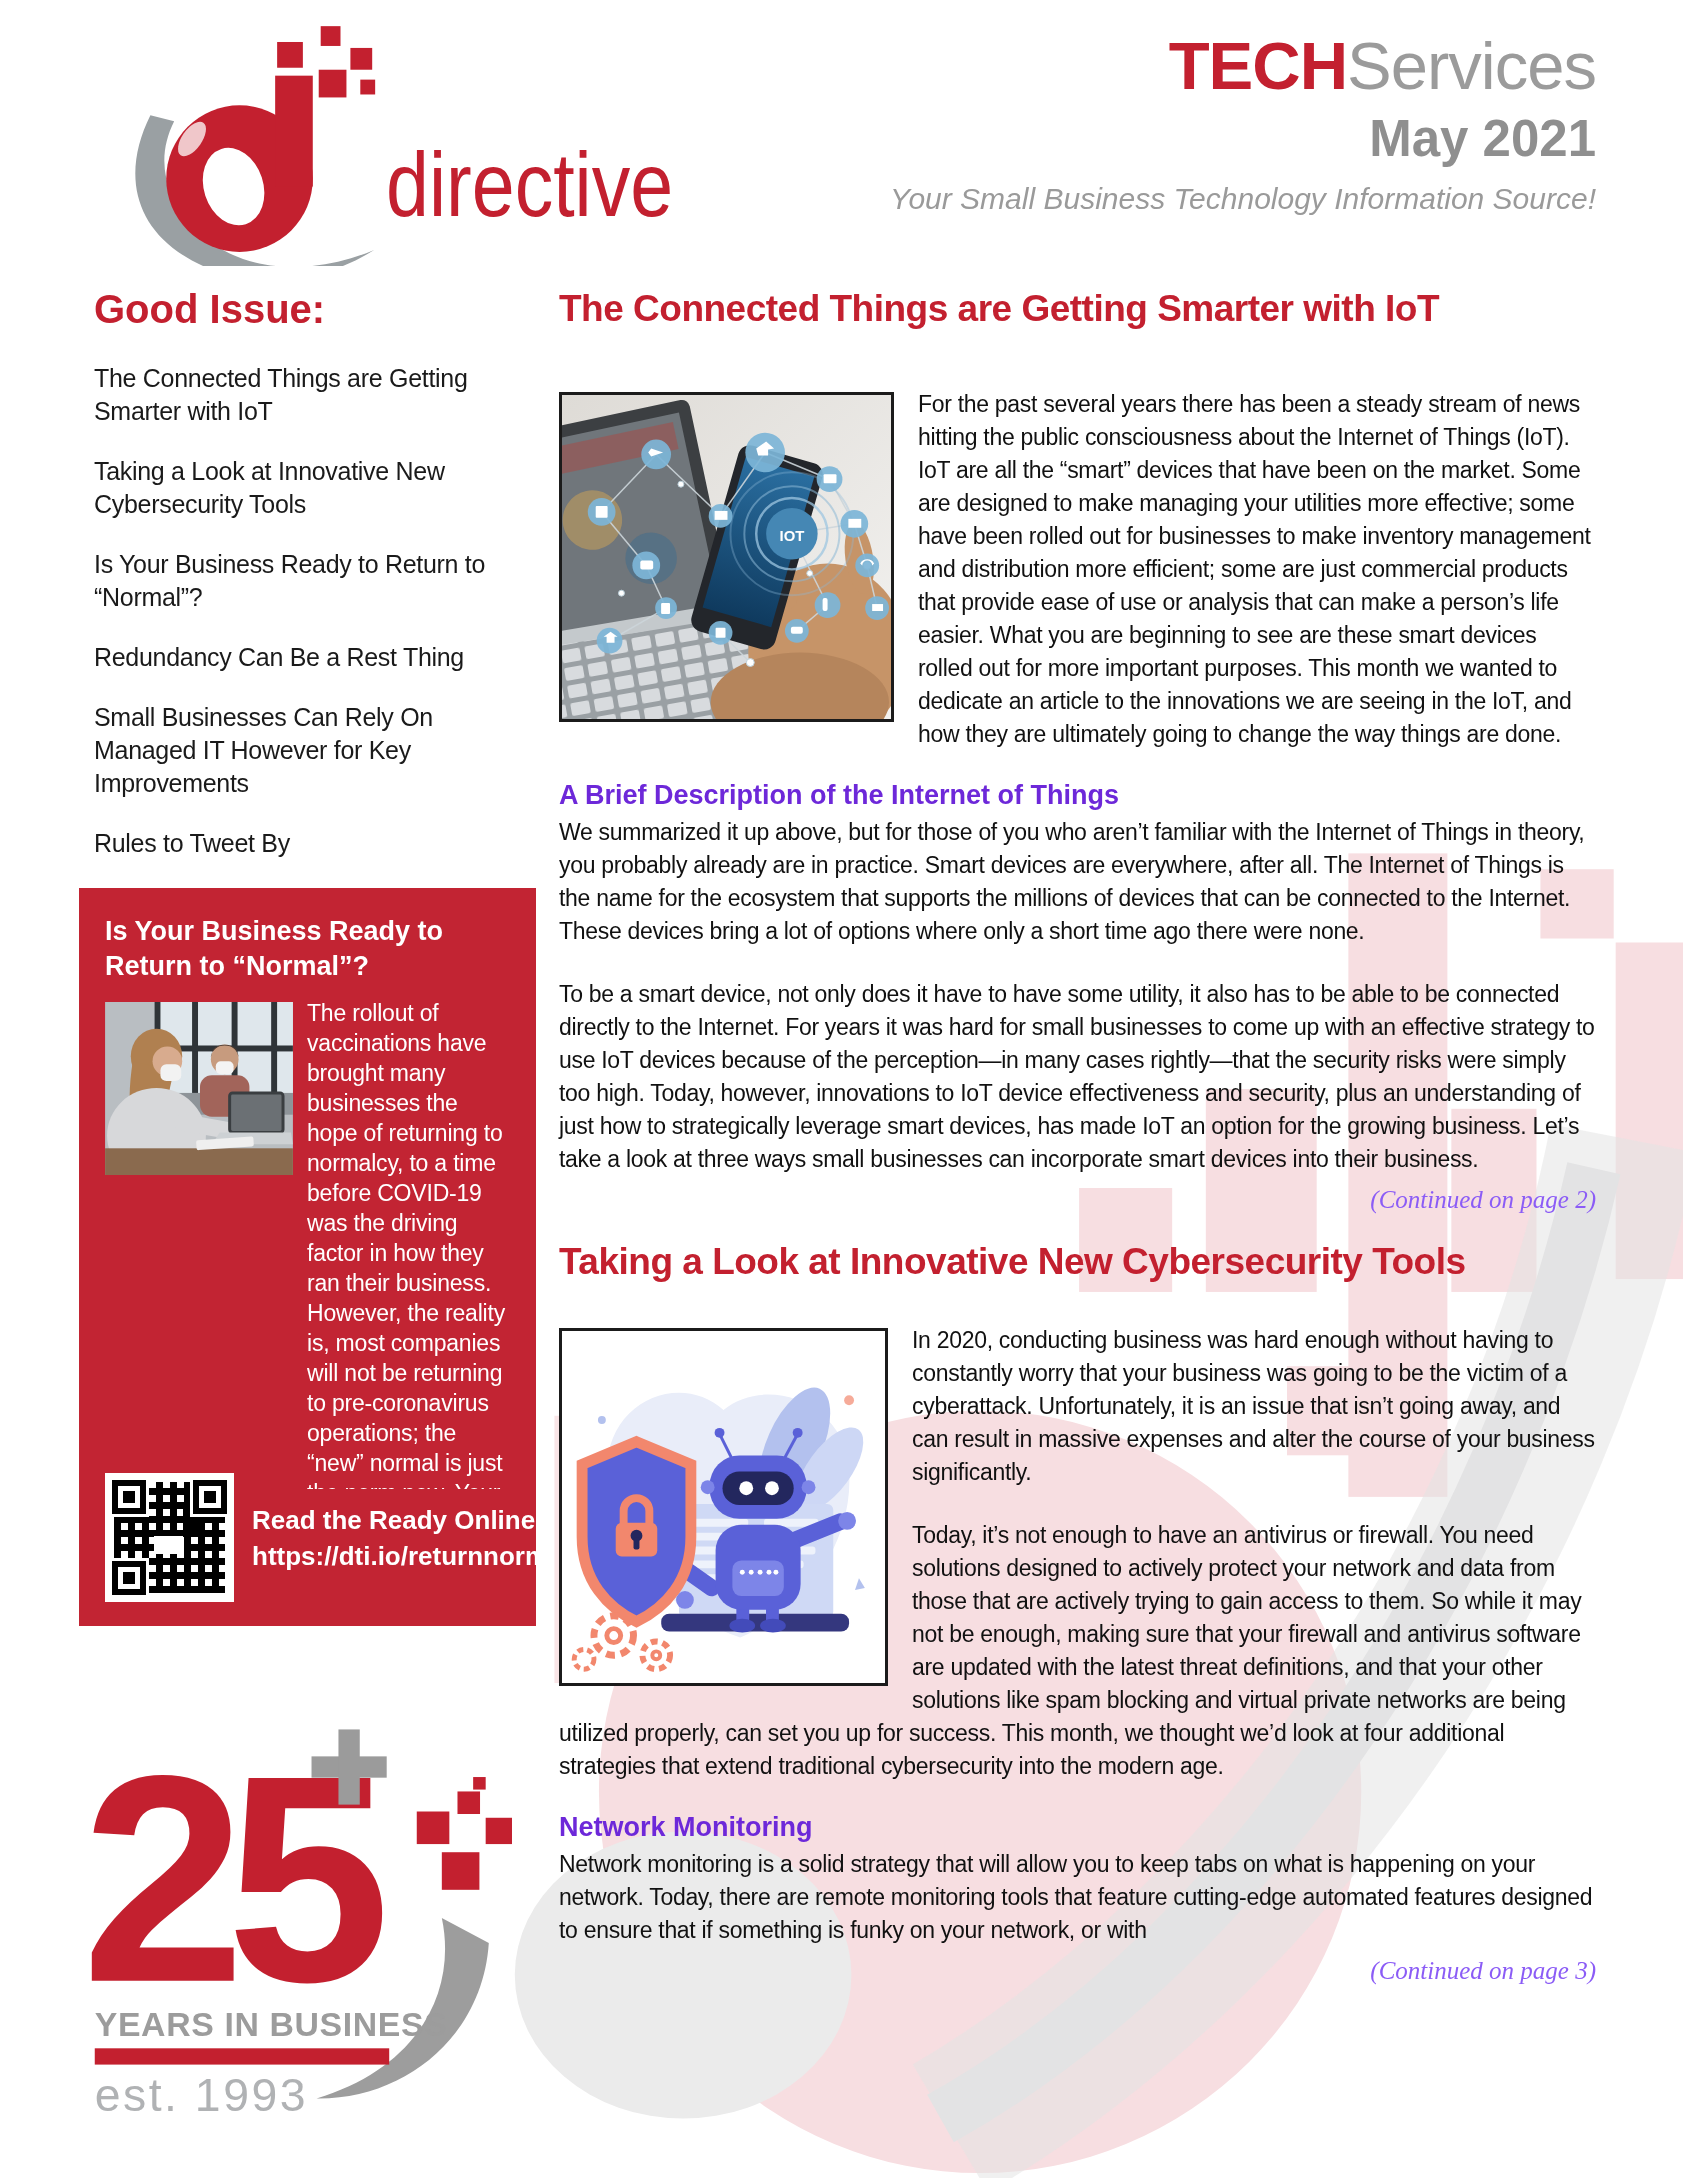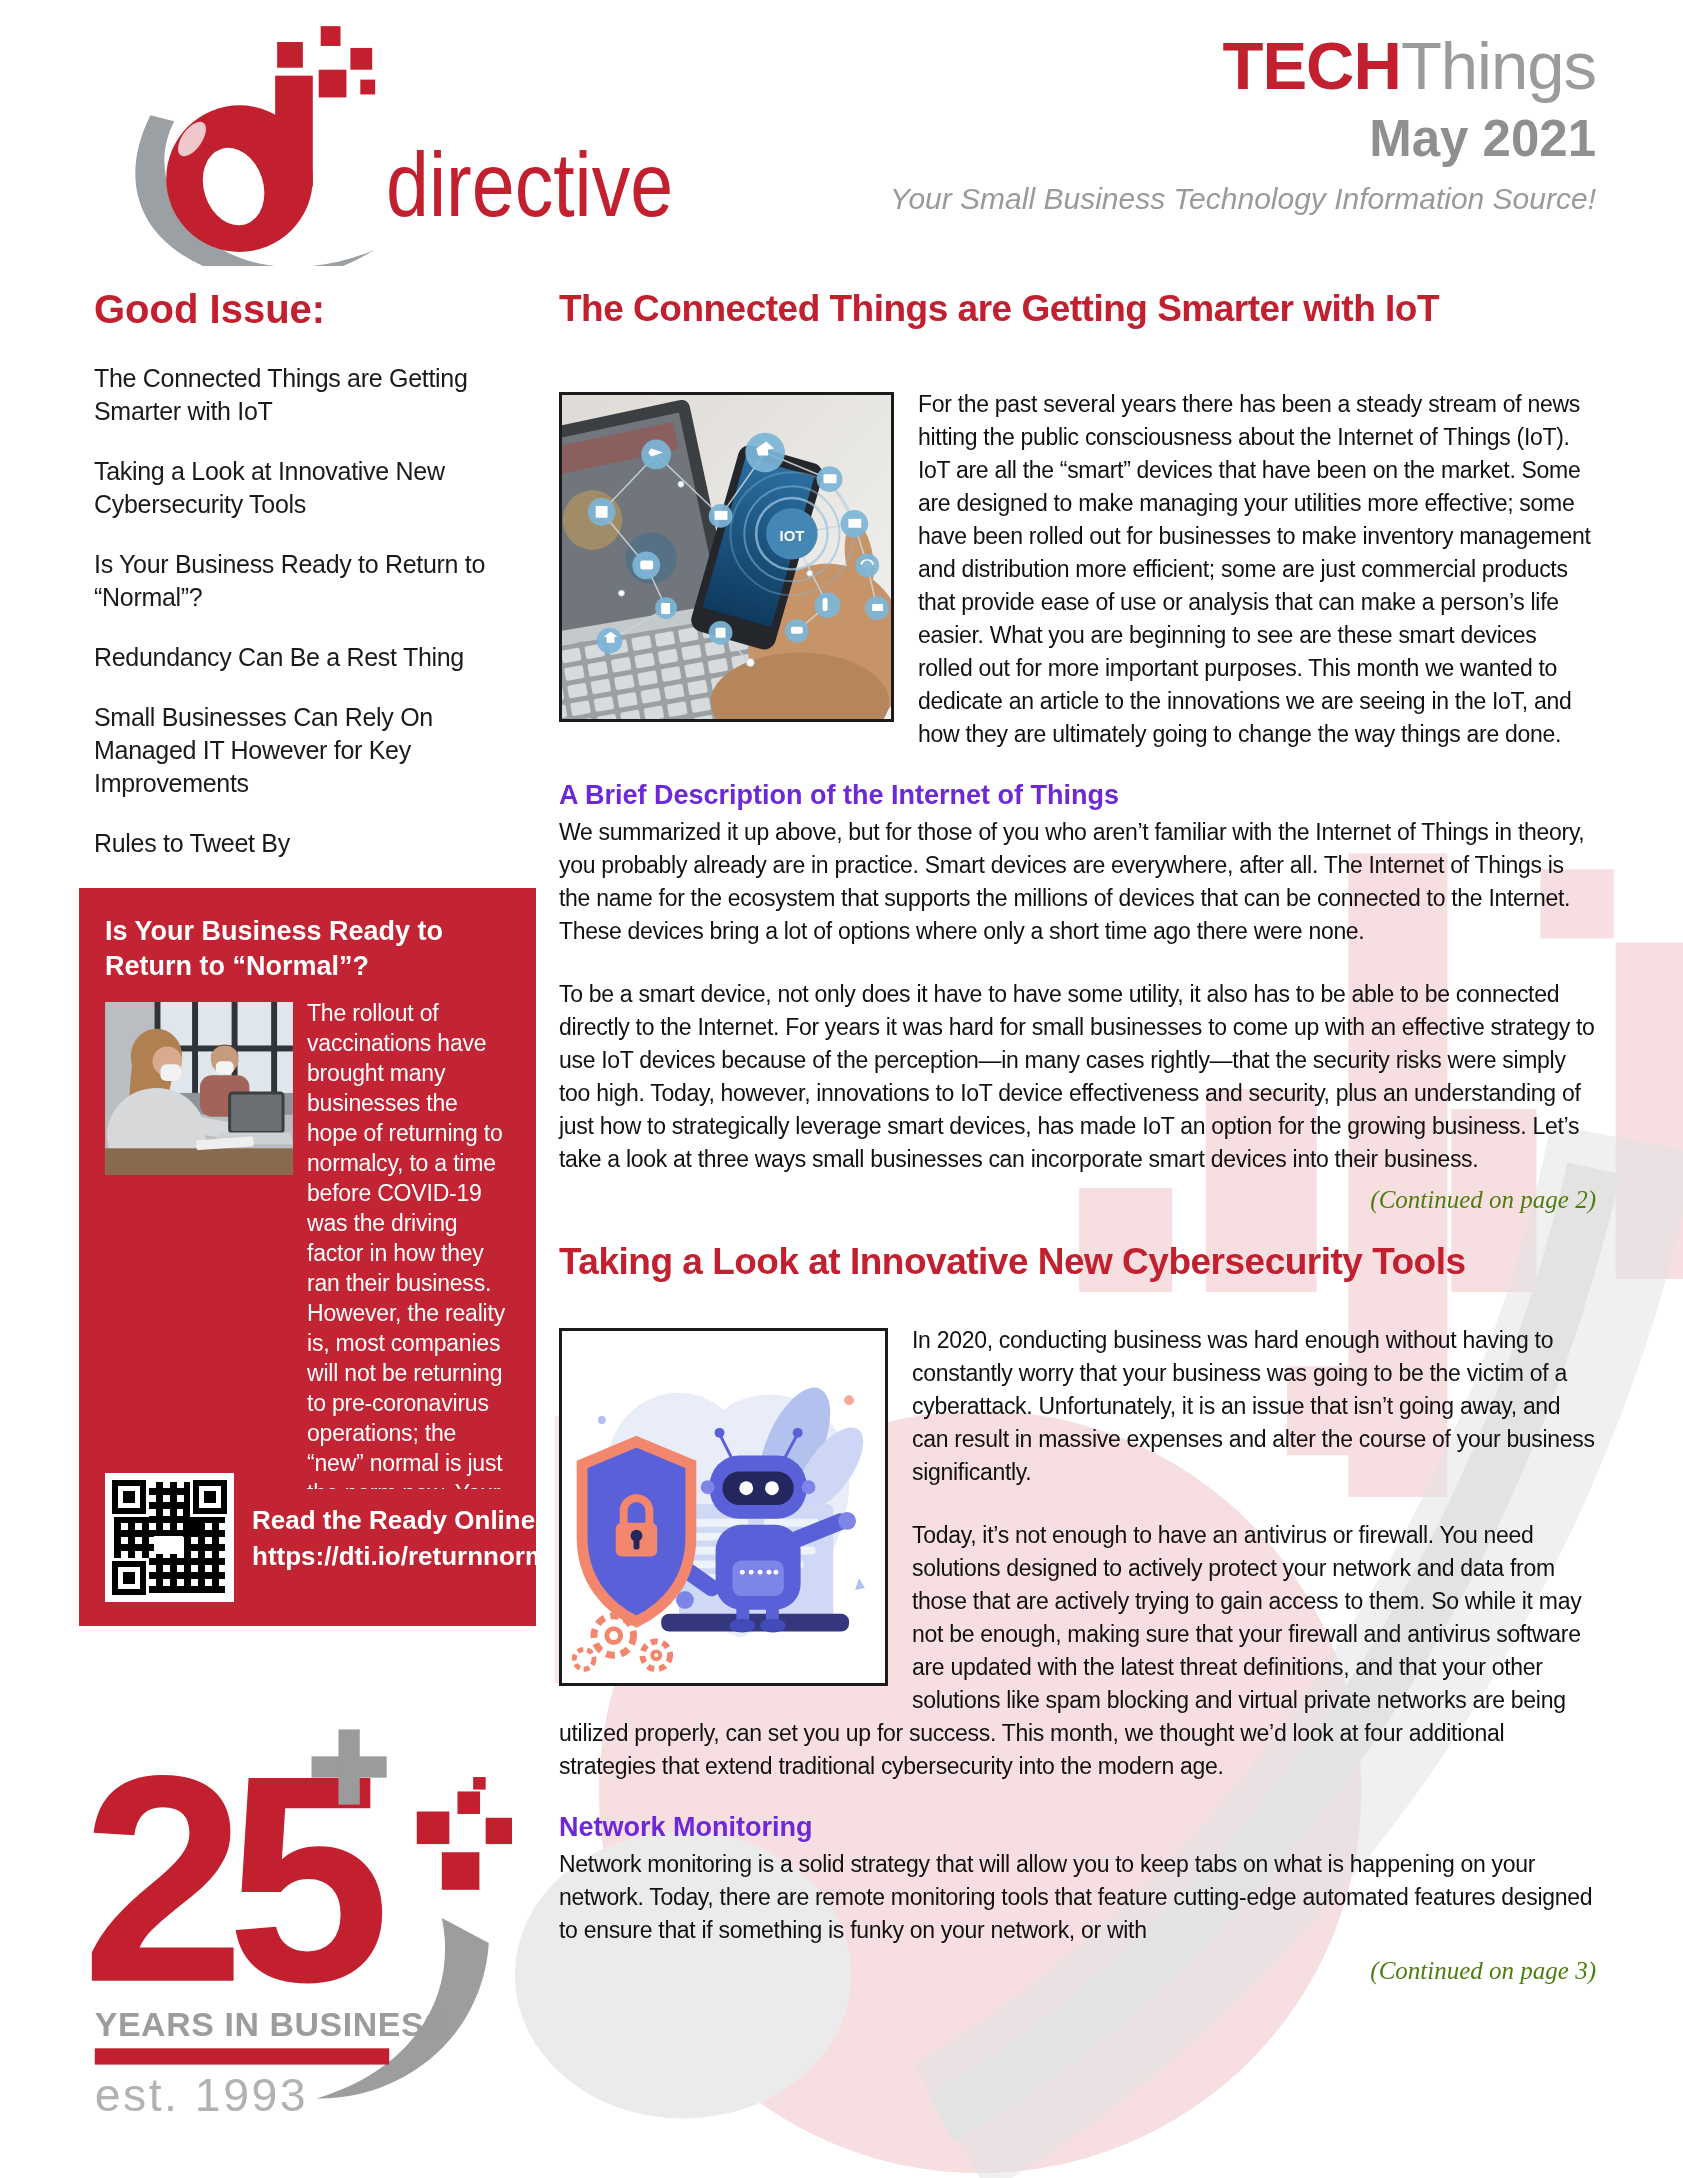--- a/index.html
+++ b/index.html
@@ -46,21 +46,21 @@
 
   
   .maincol{position:absolute;left:559px;top:287px;width:1037px;color:#111;}
   .art-title{font-size:37px;line-height:44px;font-weight:bold;color:#c3202f;letter-spacing:-0.5px;margin:0 0 57px 0;}
   .art2-title{margin-top:26px;margin-bottom:40px;}
   .art-sub{font-size:27px;line-height:33px;font-weight:bold;color:#6d28d9;margin:28px 0 4px 0;}
   .body-p{font-size:23px;line-height:33px;letter-spacing:-0.3px;margin:0 0 0 0;}
   .body-p + .body-p{margin-top:30px;}
   .img-float{float:left;border:3px solid #1b1b1b;margin:4px 24px 10px 0;display:block;background:#fff;}
   .continued{clear:both;text-align:right;font-family:"Liberation Serif",serif;font-style:italic;
-             font-size:25px;color:#4d7c0f;margin-top:10px;}
+             font-size:25px;color:#8b5cf6;margin-top:10px;}
   .clearfix::after{content:"";display:table;clear:both;}
 </style>
 </head>
 <body>
 
 <div class="page">
 
   <svg class="layer watermark" width="1683" height="2178" viewBox="0 0 1700 2200" xmlns="http://www.w3.org/2000/svg">
     <g fill="#f7dee1">
       <rect x="1556" y="878" width="74" height="70"></rect>
@@ -95,21 +95,21 @@
           <rect x="232" y="52" width="28" height="28"></rect>
           <rect x="234" y="8" width="20" height="20"></rect>
           <rect x="264" y="30" width="22" height="22"></rect>
           <rect x="274" y="62" width="15" height="15"></rect>
         </g>
         <text x="300" y="200" font-family="Liberation Sans, sans-serif" font-size="92" textLength="290" lengthAdjust="spacingAndGlyphs" fill="#c3202f">directive</text>
       </svg>
     </div>
 
     <div class="masthead">
-      <div class="mh-line1"><span class="mh-tech">TECH</span><span class="mh-minutes">Things</span></div>
+      <div class="mh-line1"><span class="mh-tech">TECH</span><span class="mh-minutes">Services</span></div>
       <div class="mh-date">May 2021</div>
       <div class="mh-tag">Your Small Business Technology Information Source!</div>
     </div>
 
     <aside class="leftcol">
       <h2 class="toc-title">Good Issue:</h2>
       <div class="toc-item">The Connected Things are Getting Smarter with IoT</div>
       <div class="toc-item">Taking a Look at Innovative New Cybersecurity Tools</div>
       <div class="toc-item">Is Your Business Ready to Return to “Normal”?</div>
       <div class="toc-item">Redundancy Can Be a Rest Thing</div>

